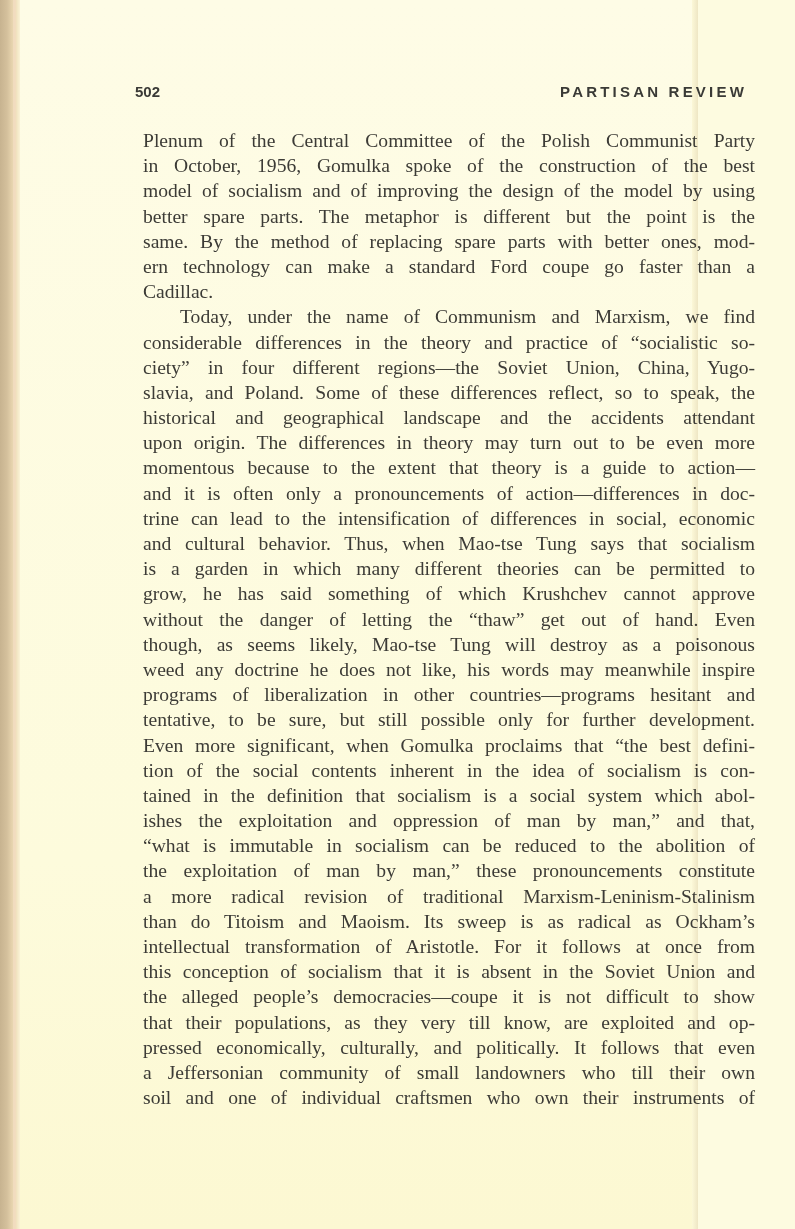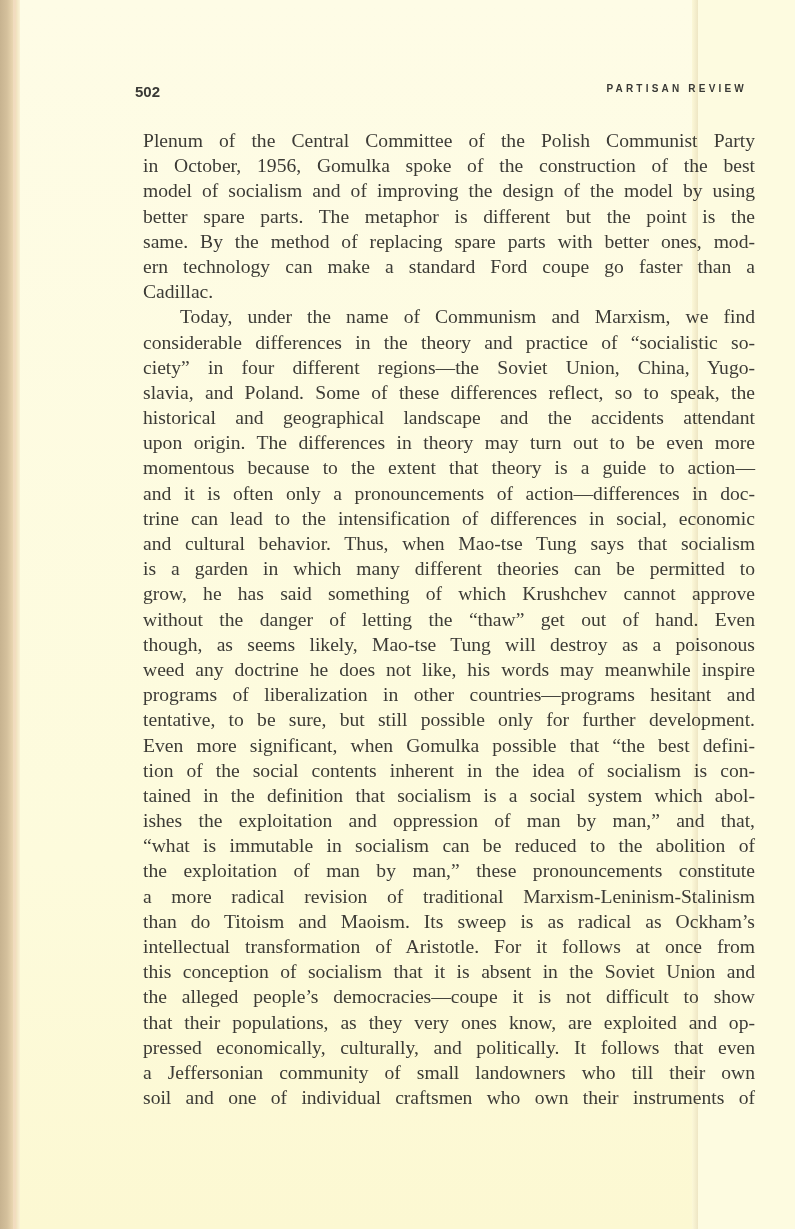--- a/index.html
+++ b/index.html
@@ -31,21 +31,21 @@
   }
   .page-number {
     position: absolute; left: 0; top: 0;
     font-family: "Liberation Sans", "DejaVu Sans", sans-serif;
     font-weight: bold; font-size: 15px; color: #3a3a36;
     letter-spacing: 0px;
   }
   .running-head {
     position: absolute; right: 0; top: 0;
     font-family: "Liberation Sans", "DejaVu Sans", sans-serif;
-    font-weight: bold; font-size: 10px; color: #3a3a36;
+    font-weight: bold; font-size: 15px; color: #3a3a36;
     letter-spacing: 3.2px;
   }
   .body-text {
     position: absolute; left: 136px; top: 128px; width: 612px;
     color: #3c3b36;
     font-size: 19.6px;
     line-height: 25.2px;
     margin-left: 7px;
   }
   .line {
@@ -92,30 +92,30 @@
       <span class="line">and it is often only a pronouncements of action—differences in doc-</span>
       <span class="line">trine can lead to the intensification of differences in social, economic</span>
       <span class="line">and cultural behavior. Thus, when Mao-tse Tung says that socialism</span>
       <span class="line">is a garden in which many different theories can be permitted to</span>
       <span class="line">grow, he has said something of which Krushchev cannot approve</span>
       <span class="line">without the danger of letting the “thaw” get out of hand. Even</span>
       <span class="line">though, as seems likely, Mao-tse Tung will destroy as a poisonous</span>
       <span class="line">weed any doctrine he does not like, his words may meanwhile inspire</span>
       <span class="line">programs of liberalization in other countries—programs hesitant and</span>
       <span class="line">tentative, to be sure, but still possible only for further development.</span>
-      <span class="line">Even more significant, when Gomulka possible that “the best defini-</span>
+      <span class="line">Even more significant, when Gomulka proclaims that “the best defini-</span>
       <span class="line">tion of the social contents inherent in the idea of socialism is con-</span>
       <span class="line">tained in the definition that socialism is a social system which abol-</span>
       <span class="line">ishes the exploitation and oppression of man by man,” and that,</span>
       <span class="line">“what is immutable in socialism can be reduced to the abolition of</span>
       <span class="line">the exploitation of man by man,” these pronouncements constitute</span>
       <span class="line">a more radical revision of traditional Marxism-Leninism-Stalinism</span>
       <span class="line">than do Titoism and Maoism. Its sweep is as radical as Ockham’s</span>
       <span class="line">intellectual transformation of Aristotle. For it follows at once from</span>
       <span class="line">this conception of socialism that it is absent in the Soviet Union and</span>
       <span class="line">the alleged people’s democracies—coupe it is not difficult to show</span>
-      <span class="line">that their populations, as they very ones know, are exploited and op-</span>
+      <span class="line">that their populations, as they very till know, are exploited and op-</span>
       <span class="line">pressed economically, culturally, and politically. It follows that even</span>
       <span class="line">a Jeffersonian community of small landowners who till their own</span>
       <span class="line">soil and one of individual craftsmen who own their instruments of</span>
     </div>
   </div>
 </div>
 
 </body></html>

